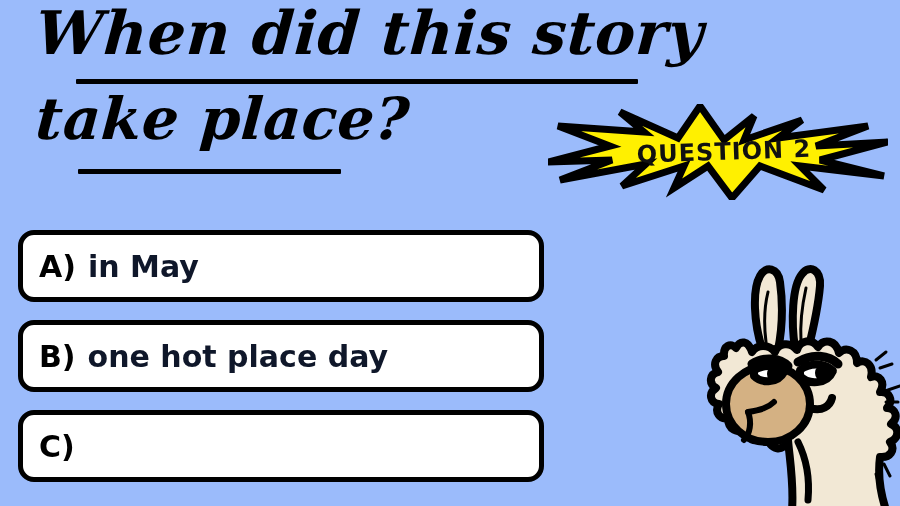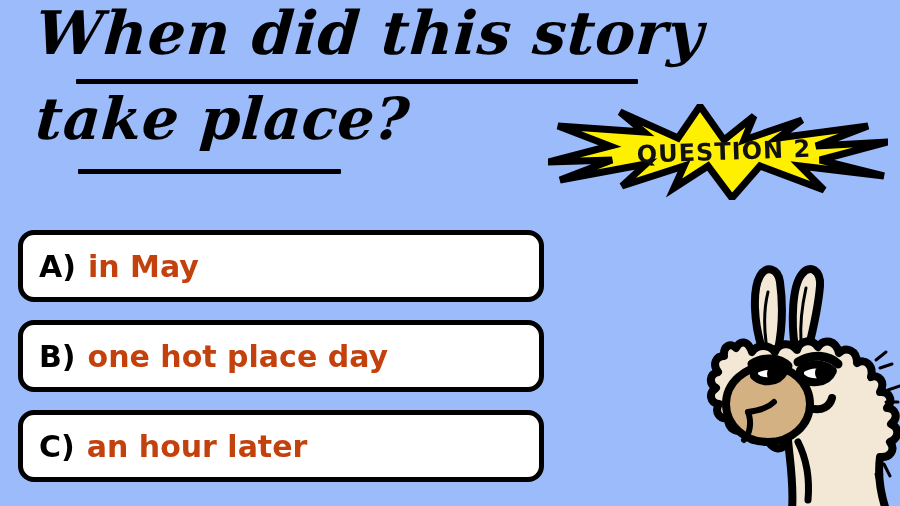--- a/index.html
+++ b/index.html
@@ -119,21 +119,21 @@
     font-weight: 700;
     font-size: 30px;
     color: #000000;
     margin-right: 12px;
     flex: 0 0 auto;
   }
   .option-text {
     font-family: "DejaVu Sans", sans-serif;
     font-weight: 700;
     font-size: 30px;
-    color: #c2410c;
+    color: #0f172a;
     white-space: nowrap;
   }
 
   
   #llama {
     position: absolute;
     left: 690px;
     top: 252px;
     width: 215px;
     height: 258px;
@@ -170,21 +170,20 @@
       <span class="option-text">in May</span>
     </div>
 
     <div class="option-box">
       <span class="option-letter">B)</span>
       <span class="option-text">one hot place day</span>
     </div>
 
     <div class="option-box">
       <span class="option-letter">C)</span>
-      <span class="option-text">an hour later</span>
     </div>
 
   </div>
 
   <div id="llama">
     <svg viewBox="0 0 215 258" xmlns="http://www.w3.org/2000/svg">
       <g stroke="#000000" stroke-width="8" stroke-linejoin="round" stroke-linecap="round" fill="#F2E8D5">
 
         <path d="M72 96 C64 72 62 38 70 24 C76 13 88 16 90 30 C93 52 92 78 88 98 Z"></path>
 

